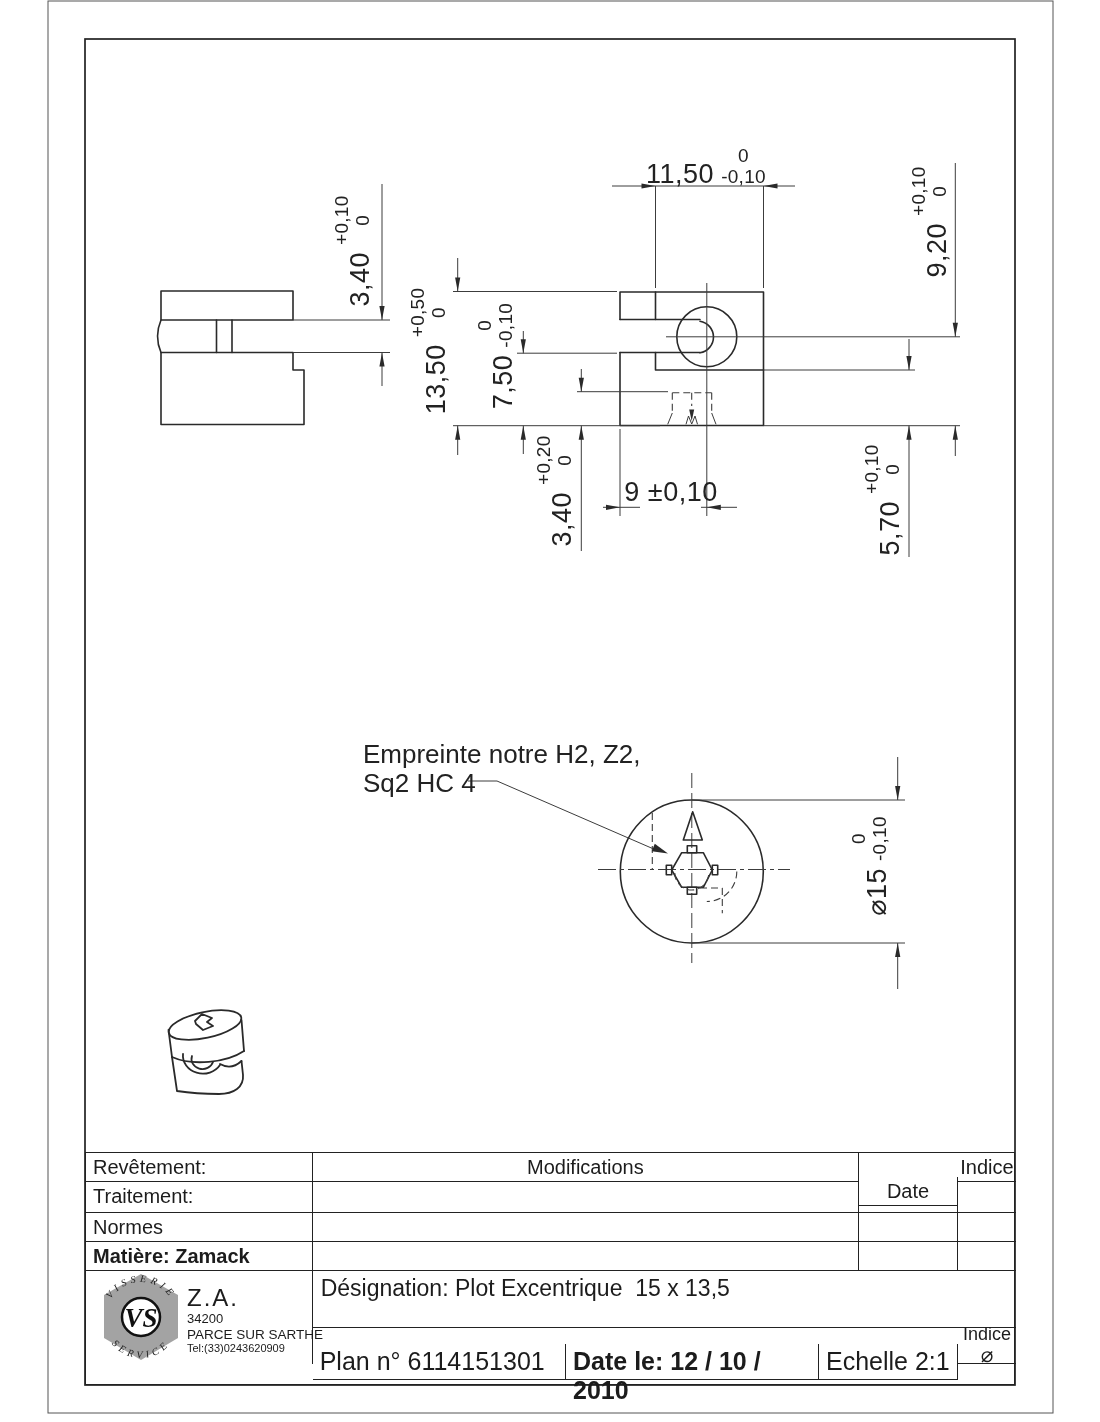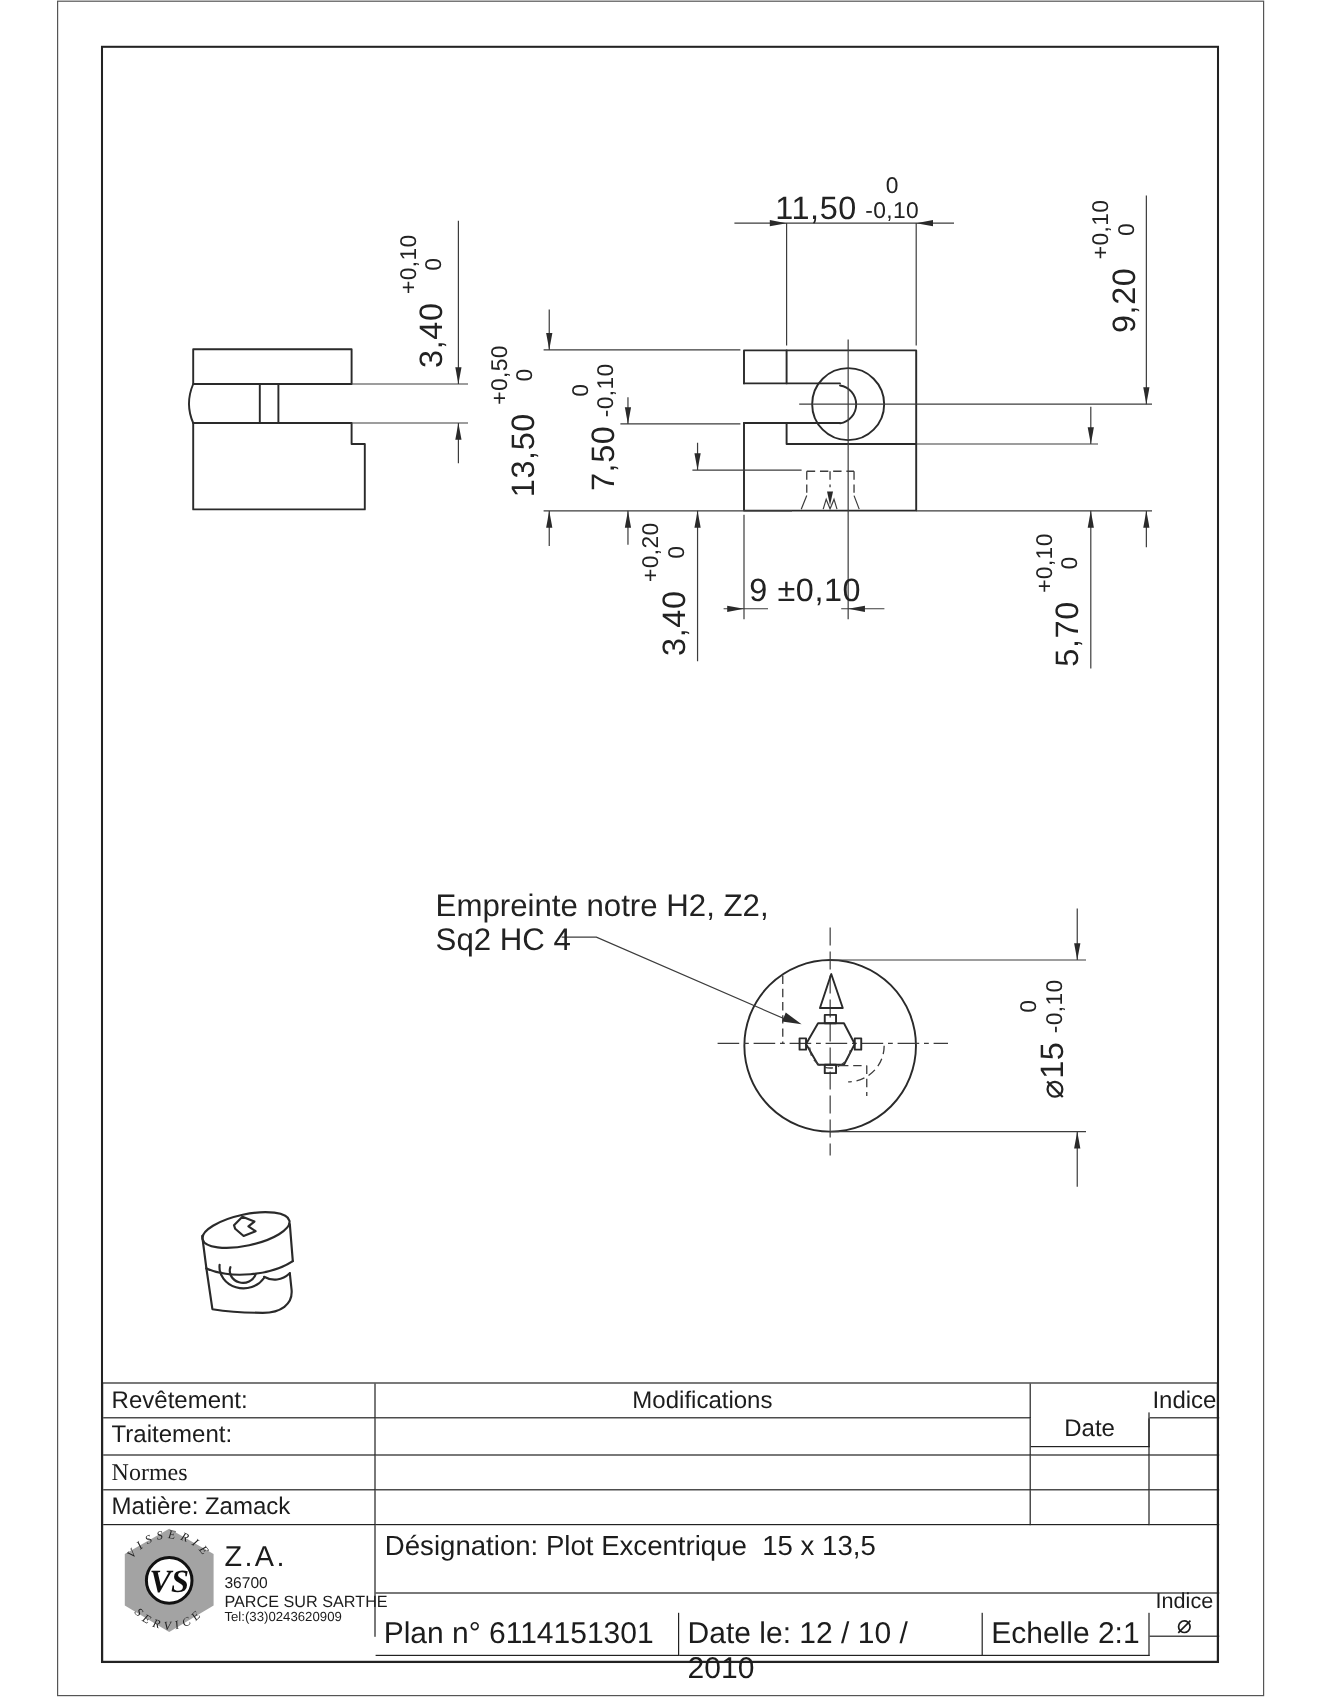--- a/index.html
+++ b/index.html
@@ -208,42 +208,42 @@
 
   <div class="note">
     <div>Empreinte notre H2, Z2,</div>
     <div>Sq2 HC 4</div>
   </div>
 
   <div class="tb">
 
     <div class="cell bb br lab" style="left:0;top:0;width:226.7px;height:29px;">Revêtement:</div>
     <div class="cell bb br lab" style="left:0;top:29px;width:226.7px;height:31px;">Traitement:</div>
-    <div class="cell bb br lab" style="left:0;top:60px;width:226.7px;height:29px;font-family:Liberation Serif, serif;">Normes</div>
-    <div class="cell bb br lab" style="left:0;top:89px;width:226.7px;height:29px;">Matière: Zamack</div>
+    <div class="cell bb br lab" style="left:0;top:60px;width:226.7px;height:29px;">Normes</div>
+    <div class="cell bb br lab" style="left:0;top:89px;width:226.7px;height:29px;font-weight:bold;">Matière: Zamack</div>
 
     <div class="cell br" style="left:0;top:118px;width:226.7px;height:93px;">
       <svg width="225" height="91" viewBox="0 0 225 91">
         <defs>
           <path id="arcTop" d="M20,46 A35,35 0 0 1 90,46"></path>
           <path id="arcBot" d="M18,50 A37,37 0 0 0 92,50"></path>
         </defs>
         <polygon points="55,3 92,24 92,67 55,89 18,67 18,24" fill="#a3a3a3"></polygon>
         <text class="ring">
           <textPath href="#arcTop" startOffset="50%" text-anchor="middle">VISSERIE</textPath>
         </text>
         <text class="ring">
           <textPath href="#arcBot" startOffset="50%" text-anchor="middle">SERVICE</textPath>
         </text>
         <circle cx="55" cy="46" r="19" fill="#ffffff" stroke="#111" stroke-width="2.5"></circle>
         <text class="mono" x="55" y="56">VS</text>
       </svg>
       <div class="addr">
         <div class="za">Z.A.</div>
-        <div class="s1">36700</div>
+        <div class="s1">34200</div>
         <div class="s2">PARCE SUR SARTHE</div>
         <div class="s3">Tel:(33)0243620909</div>
       </div>
     </div>
 
     <div class="cell bb br ctr" style="left:226.7px;top:0;width:546.3px;height:29px;">Modifications</div>
     <div class="cell bb br ctr" style="left:773px;top:0;width:99px;height:29px;margin-top:24px;">Date</div>
     <div class="cell bb ctr" style="left:872px;top:0;width:58px;height:29px;">Indice</div>
 
     <div class="cell bb br" style="left:226.7px;top:29px;width:546.3px;height:31px;"></div>
@@ -252,21 +252,21 @@
     <div class="cell bb br" style="left:226.7px;top:60px;width:546.3px;height:29px;"></div>
     <div class="cell bb br" style="left:773px;top:60px;width:99px;height:29px;"></div>
     <div class="cell bb" style="left:872px;top:60px;width:58px;height:29px;"></div>
     <div class="cell bb br" style="left:226.7px;top:89px;width:546.3px;height:29px;"></div>
     <div class="cell bb br" style="left:773px;top:89px;width:99px;height:29px;"></div>
     <div class="cell bb" style="left:872px;top:89px;width:58px;height:29px;"></div>
 
     <div class="cell bb des" style="left:226.7px;top:118px;width:703.3px;height:57px;">Désignation: Plot Excentrique  15 x 13,5</div>
 
     <div class="cell bb br lab big" style="left:226.7px;top:175px;width:253.3px;height:36px;">Plan n° 6114151301</div>
-    <div class="cell bb br lab big" style="left:480px;top:175px;width:253px;height:36px;">Date le: 12 / 10 / 2010</div>
+    <div class="cell bb br lab big" style="left:480px;top:175px;width:253px;height:36px;font-weight:bold;">Date le: 12 / 10 / 2010</div>
     <div class="cell bb br lab big" style="left:733px;top:175px;width:139px;height:36px;">Echelle 2:1</div>
     <div class="cell bb ind2" style="left:872px;top:175px;width:58px;height:36px;">
       <span>Indice</span>
       <span class="sym">⌀</span>
     </div>
 
   </div>
 
 </div>
 

